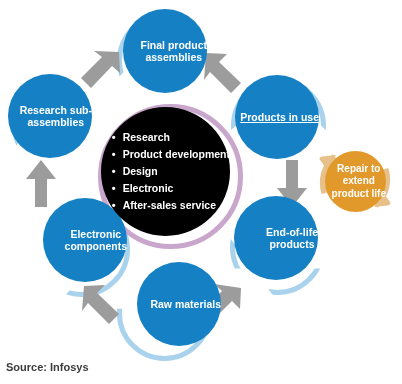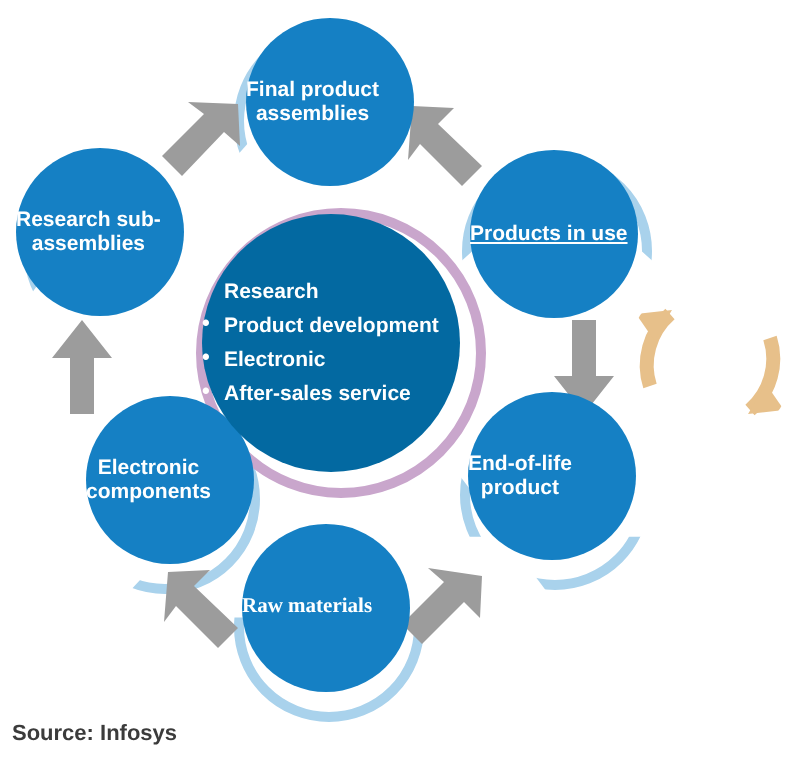--- a/index.html
+++ b/index.html
@@ -7,35 +7,35 @@
     width:402px;height:384px;
     background:#ffffff;
     font-family:"Liberation Sans", sans-serif;
     overflow:hidden;
     position:relative;
   }
   #stage{position:absolute;left:0;top:0;width:402px;height:384px;}
   .node{
     position:absolute;
     border-radius:50%;
-    display:flex;align-items:center;justify-content:flex-start;
+    display:flex;align-items:center;justify-content:flex-end;
     text-align:center;
     color:#ffffff;
     font-weight:bold;
     line-height:1.18;
     z-index:3;
   }
   .ring{
     position:absolute;
     border-radius:50%;
     z-index:1;
   }
   .node-label{white-space:pre-line;display:block;}
   .blue{background:#1580C4;font-size:10.5px;}
-  .purple{background:#0369a1;font-size:11px;}
+  .purple{background:#000000;font-size:11px;}
   .orange{background:#E2992B;font-size:10px;line-height:1.22;}
   .center-list{
     list-style:none;margin:0;padding:0;
     text-align:left;
     color:#ffffff;
     font-size:10.5px;
     font-weight:bold;
     line-height:1.62;
   }
   .center-list li{position:relative;padding-left:11px;white-space:nowrap;}
@@ -98,41 +98,47 @@
     <span class="node-label">Final product
 assemblies</span>
   </div>
 
   <div class="node blue" style="left:235px;top:75px;width:84px;height:84px;text-decoration:underline;">
     <span class="node-label">Products in use</span>
   </div>
 
   <div class="node blue" style="left:234px;top:196px;width:84px;height:84px;">
     <span class="node-label">End-of-life
-product</span>
+products</span>
   </div>
 
-  <div class="node blue" style="left:121px;top:262px;width:84px;height:84px;font-family:Liberation Serif, serif;">
+  <div class="node blue" style="left:137px;top:262px;width:84px;height:84px;">
     <span class="node-label">Raw materials</span>
   </div>
 
   <div class="node blue" style="left:43px;top:198px;width:84px;height:84px;">
     <span class="node-label">Electronic
 components</span>
   </div>
 
   <div class="node blue" style="left:8px;top:74px;width:84px;height:84px;">
     <span class="node-label">Research  sub-
 assemblies</span>
   </div>
 
+  <div class="node orange" style="left:325px;top:151px;width:61px;height:61px;">
+    <span class="node-label">Repair to
+extend
+product life</span>
+  </div>
 
   <div class="node purple" style="left:101px;top:107px;width:129px;height:129px;">
     <ul class="center-list">
       <li>Research</li>
       <li>Product development</li>
+      <li>Design</li>
       <li>Electronic</li>
       <li>After-sales service</li>
     </ul>
   </div>
 
   <div class="src">Source: Infosys</div>
 </div>
 
 </body></html>

